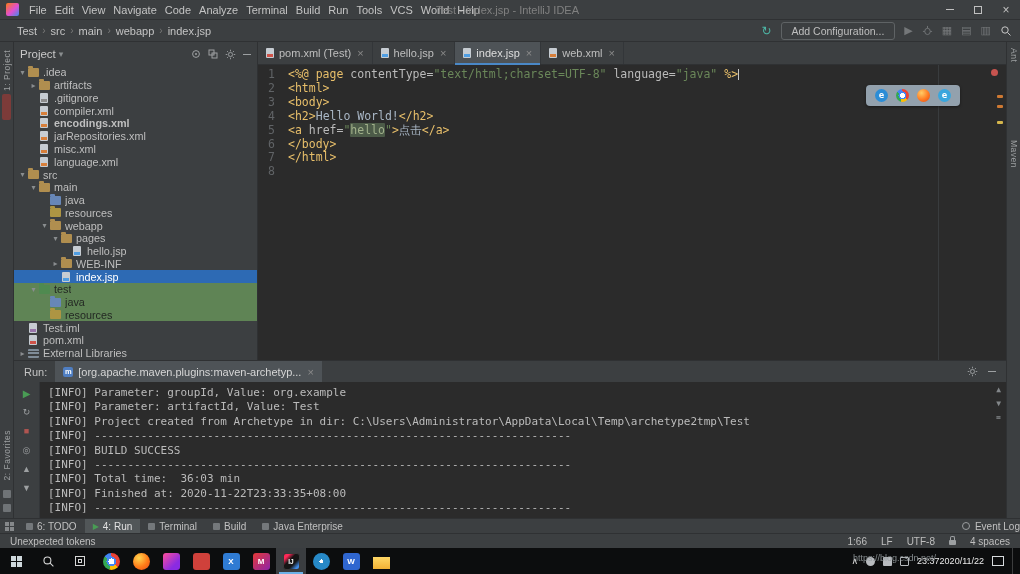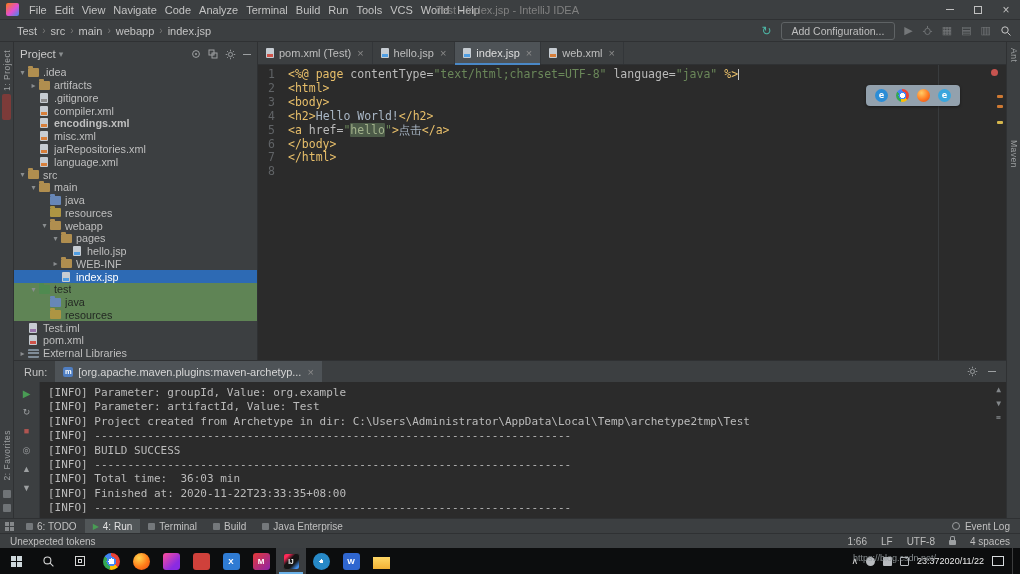--- a/index.html
+++ b/index.html
@@ -134,21 +134,21 @@
                 color:#83878a;font-size:8px;line-height:1}
 
   
   .tw-bar{height:15px;display:flex;align-items:center;background:#3c3f41;border-top:1px solid #2f3133;font-size:10px}
   .tw-switch{width:18px;display:flex;align-items:center;justify-content:center}
   .tw-items{display:flex;height:100%}
   .tw-item{display:flex;align-items:center;gap:4px;padding:0 8px;height:100%;color:#c0c0c0;white-space:nowrap}
   .tw-item.active{background:#515658;color:#e0e0e0}
   .twi-play{color:#499c54;font-size:8px}
   .twi-sq{width:7px;height:7px;background:#74787b;border-radius:1px;flex:none}
-  .tw-right{margin-left:auto;display:flex;align-items:center;gap:5px;padding-right:10px;color:#c0c0c0}
+  .tw-right{margin-left:auto;display:flex;align-items:center;gap:5px;color:#c0c0c0}
   .evt-ic{width:8px;height:8px;border:1px solid #9a9d9f;border-radius:50%;flex:none}
 
   .status-bar{height:15px;display:flex;align-items:center;background:#3c3f41;border-top:1px solid #2f3133;
               font-size:10px;color:#bfbfbf;padding:0 10px}
   .sb-right{margin-left:auto;display:flex;align-items:center;gap:14px}
   .lock{width:7px;height:5px;background:#9da0a2;border-radius:1px;position:relative;display:inline-block;margin-top:3px}
   .lock::before{content:'';position:absolute;top:-4px;left:1px;width:3px;height:3px;border:1px solid #9da0a2;border-bottom:none;border-radius:2px 2px 0 0}
 
   
   .taskbar{height:26px;background:#0c0d0e;display:flex;align-items:stretch}
@@ -330,26 +330,26 @@
                 <span class="tlabel">compiler.xml</span>
               </div>
               <div class="trow" style="padding-left: 15px; font-weight: bold;">
                 <span class="arrow"></span>
                 <span class="tico file-xml"></span>
                 <span class="tlabel">encodings.xml</span>
               </div>
               <div class="trow" style="padding-left: 15px;">
                 <span class="arrow"></span>
                 <span class="tico file-xml"></span>
+                <span class="tlabel">jarRepositories.xml</span>
+              </div>
+              <div class="trow" style="padding-left: 15px;">
+                <span class="arrow"></span>
+                <span class="tico file-xml"></span>
                 <span class="tlabel">misc.xml</span>
-              </div>
-              <div class="trow" style="padding-left: 15px;">
-                <span class="arrow"></span>
-                <span class="tico file-xml"></span>
-                <span class="tlabel">jarRepositories.xml</span>
               </div>
               <div class="trow" style="padding-left: 15px;">
                 <span class="arrow"></span>
                 <span class="tico file-xml"></span>
                 <span class="tlabel">language.xml</span>
               </div>
               <div class="trow" style="padding-left: 4px;">
                 <span class="arrow">▾</span>
                 <span class="tico folder"></span>
                 <span class="tlabel">src</span>

